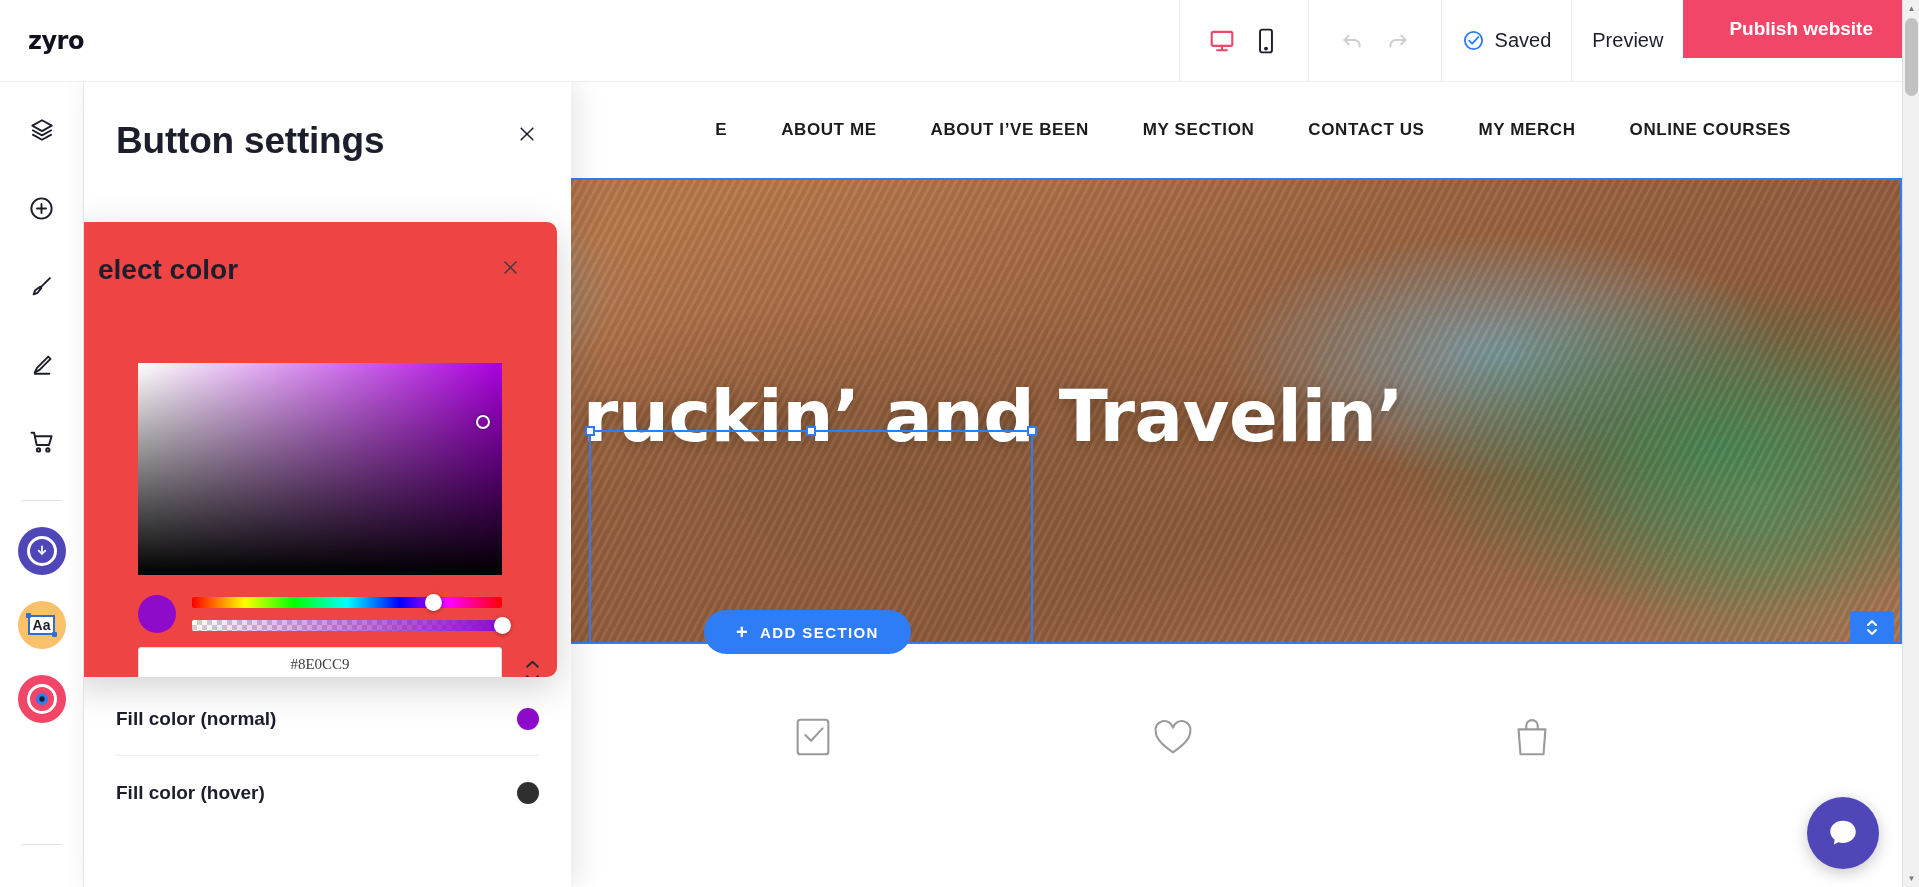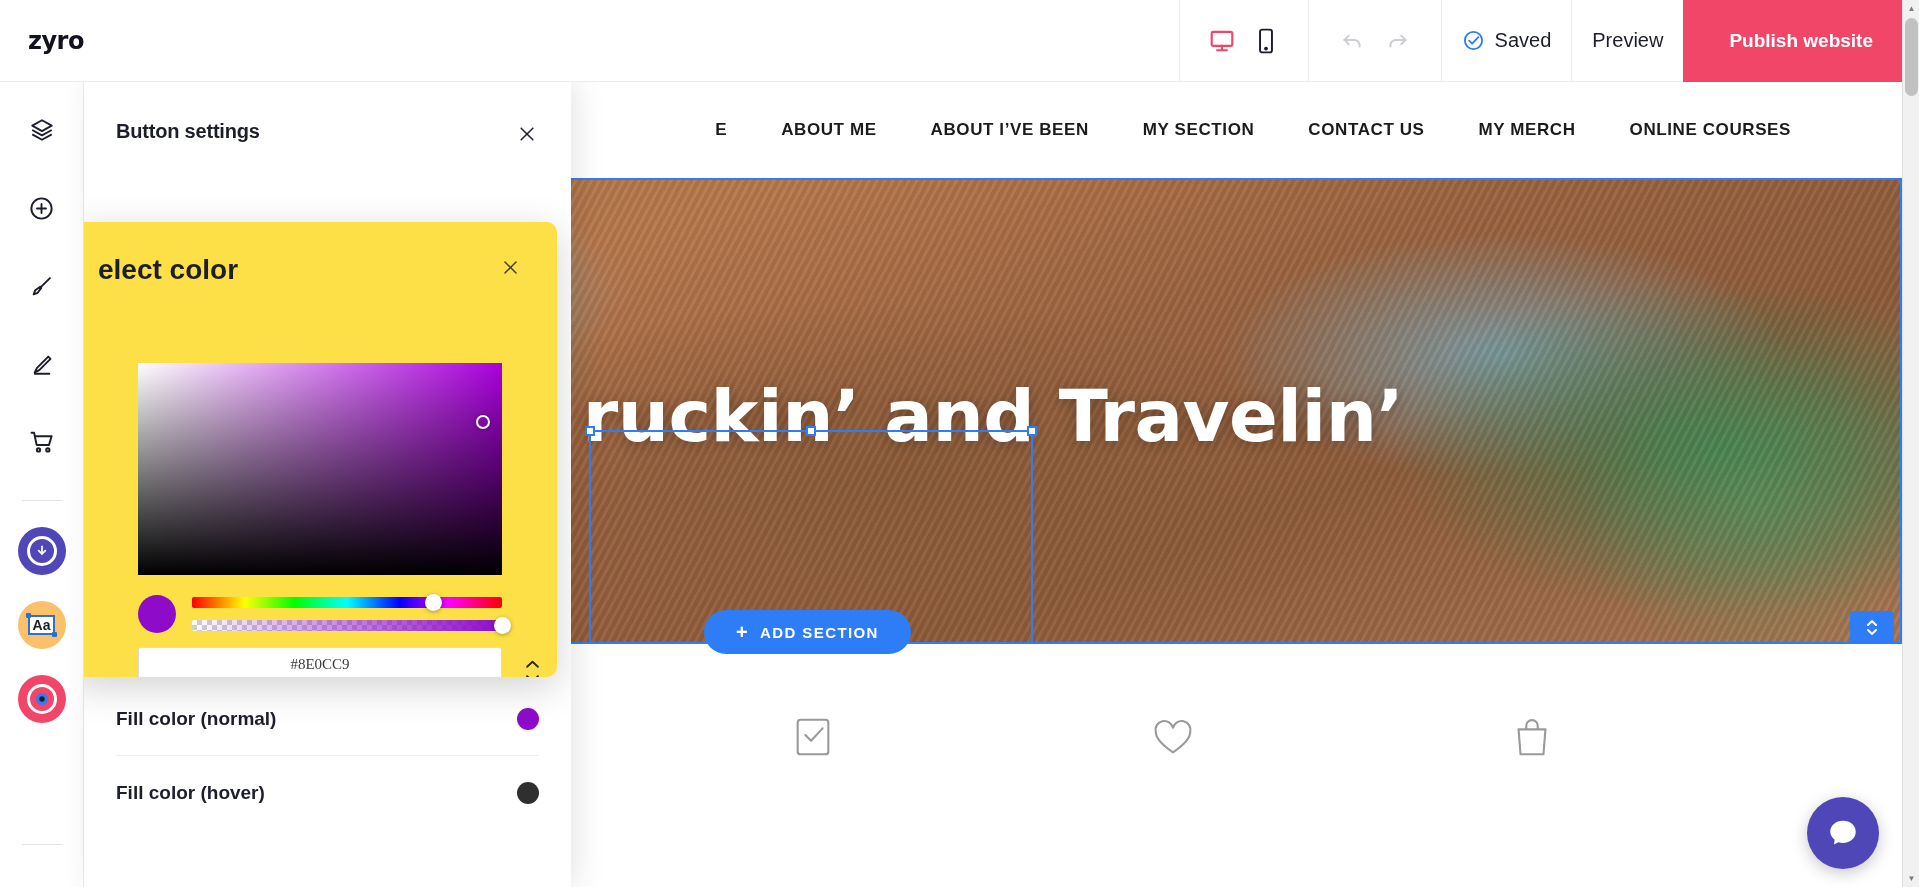--- a/index.html
+++ b/index.html
@@ -48,21 +48,21 @@
   }
   .saved-wrap { display: flex; align-items: center; gap: 10px; cursor: pointer; }
   .saved-text { font-size: 20px; color: #1d1e2b; }
   .preview-text { font-size: 20px; color: #1d1e2b; }
   .publish-btn {
     background: #f14668;
     color: #ffffff;
     font-size: 19px; font-weight: 600;
     display: flex; align-items: center; justify-content: center;
     padding: 0 46px;
-    height: 82px;
+    height: 58px;
     cursor: pointer;
     border: none;
     font-family: "Liberation Sans", sans-serif;
   }
 
   
   .scrollbar-track {
     position: absolute; top: 0; right: 0;
     width: 17px; height: 887px;
     background: #f1f1f1;
@@ -281,21 +281,21 @@
     box-shadow: 6px 0 28px rgba(0,0,0,0.10);
     z-index: 50;
     overflow: hidden;
   }
   .panel-head {
     position: relative;
     padding: 38px 30px 0 32px;
     display: flex; align-items: flex-start;
   }
   .panel-title {
-    font-size: 20px; font-weight: 700; color: #1d1e2b;
+    font-size: 37px; font-weight: 700; color: #1d1e2b;
     letter-spacing: -0.2px;
   }
   .panel-close {
     margin-left: auto;
     width: 28px; height: 28px;
     display: flex; align-items: center; justify-content: center;
     cursor: pointer; color: #1d1e2b;
   }
   .panel-rows {
     position: absolute; top: 600px; left: 0;
@@ -315,21 +315,21 @@
   .swatch {
     margin-left: auto;
     width: 22px; height: 22px; border-radius: 50%;
   }
 
   
   .picker {
     position: absolute;
     top: 140px; left: -14px;
     width: 487px; height: 455px;
-    background: #fde047;
+    background: #ef4444;
     border-radius: 10px;
     box-shadow: 0 10px 38px rgba(0,0,0,0.18);
     z-index: 55;
     overflow: hidden;
   }
   .picker-head {
     display: flex; align-items: flex-start;
     padding: 32px 34px 0 28px;
   }
   .picker-title {

